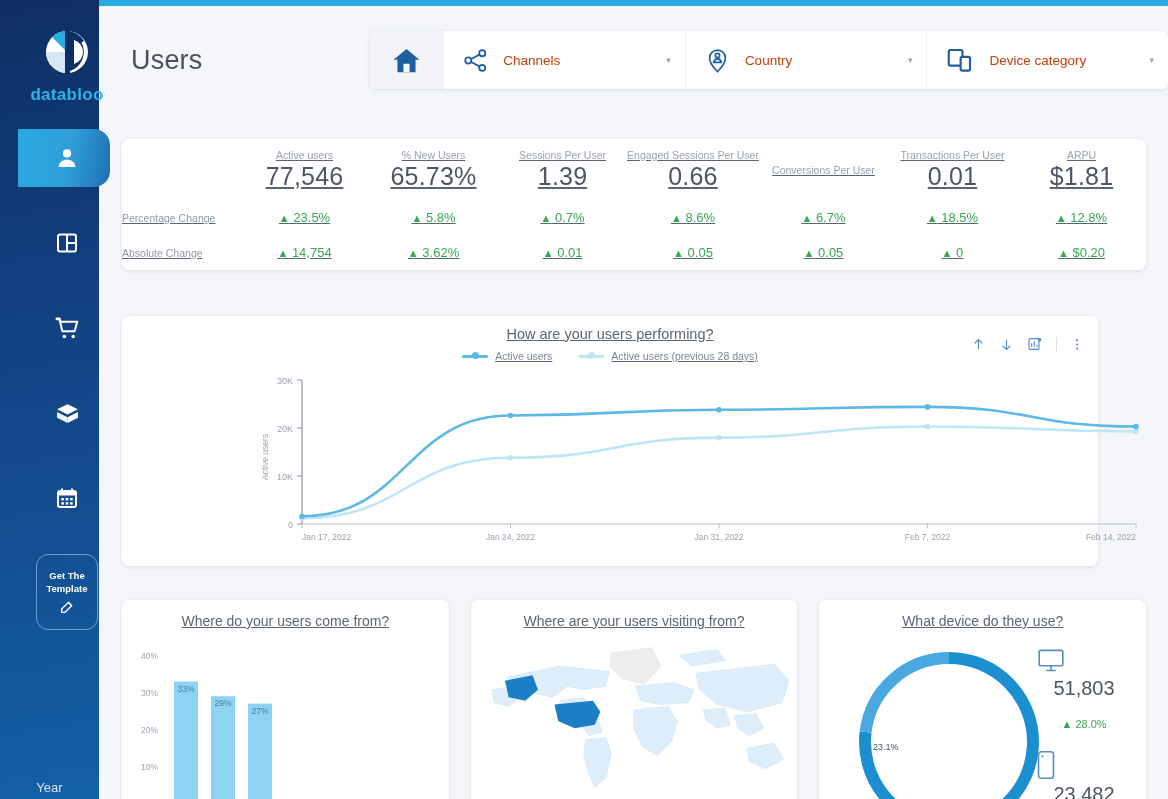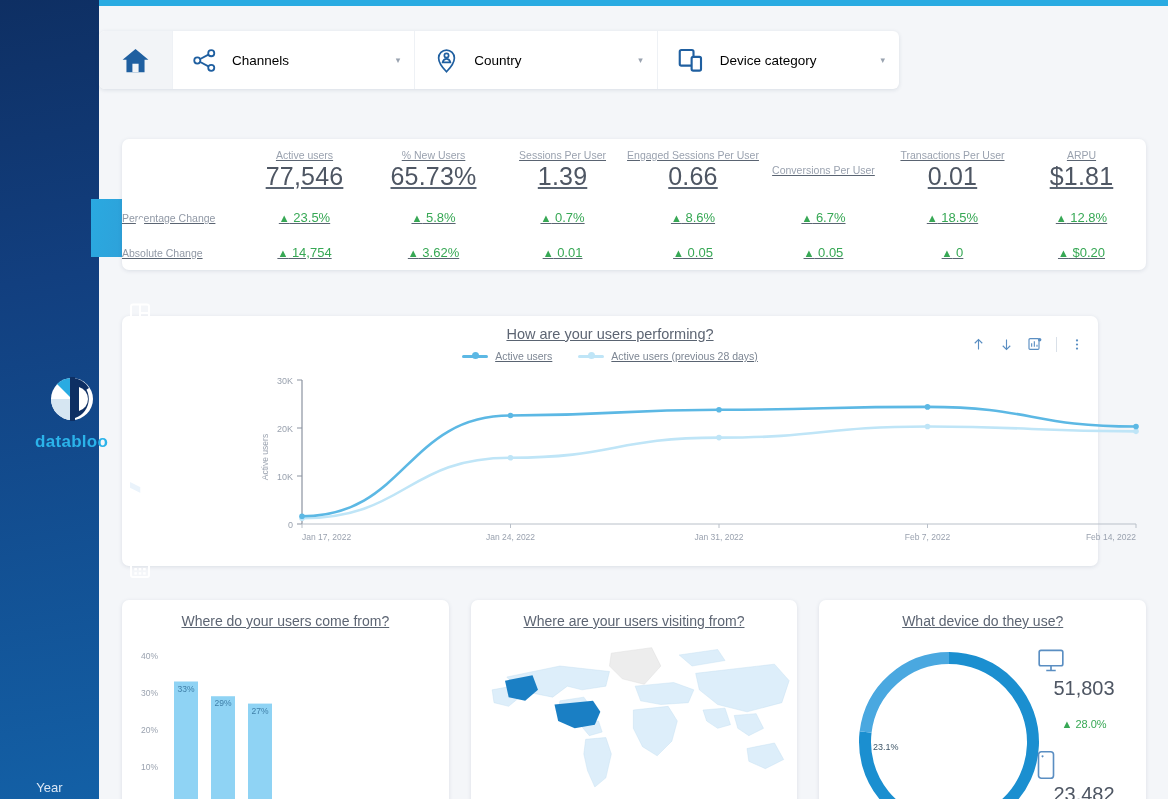--- a/index.html
+++ b/index.html
@@ -9,21 +9,21 @@
     background: #f4f6f9;
     color: #5a6472;
     position: relative;
   }
   .topstrip { position:absolute; top:0; left:0; width:1168px; height:6px; background:#29abe2; }
 
   
   .sidebar {
     position: absolute; top: 0; left: 0; width: 99px; height: 799px;
     background: linear-gradient(170deg,#0e2f63 0%,#123f7f 35%,#1360a6 100%);
-    display: flex; flex-direction: row; align-items: center; padding-left: 35px;
+    display: flex; flex-direction: column; align-items: center; padding-left: 35px;
   }
   .logo-wrap { margin-top: 26px; display:flex; flex-direction:column; align-items:center; }
   .logo-mark { width: 52px; height: 52px; }
   .logo-text { margin-top: 7px; font-size: 17px; color:#2bb3ea; font-weight:700; letter-spacing:.3px; }
   .nav { margin-top: 24px; width: 100%; display:flex; flex-direction:column; align-items:center; }
   .nav-item {
     width: 99px; height: 58px; display:flex; align-items:center; justify-content:center;
     margin-bottom: 27px; position: relative;
   }
   .nav-item.active::before {
@@ -52,21 +52,21 @@
     display:flex; align-items:stretch;
   }
   .fb-home {
     width: 73px; display:flex; align-items:center; justify-content:center;
     background: #f2f4f7; border-radius: 6px 0 0 6px; cursor:pointer;
   }
   .fb-item {
     flex:1; display:flex; align-items:center; padding-left: 18px; cursor:pointer;
     border-left: 1px solid #eef1f5; position:relative;
   }
-  .fb-item .lbl { margin-left: 14px; font-size: 13.5px; color:#000000; }
+  .fb-item .lbl { margin-left: 14px; font-size: 13.5px; color:#c2410c; }
   .fb-caret { position:absolute; right: 14px; color:#9aa3b0; font-size:9px; }
 
   
   .card { background:#fff; border-radius:7px; box-shadow: 0 1px 4px rgba(40,60,90,.12); text-decoration: underline; }
   .kpi-card { position:absolute; left:23px; top:133px; width:1024px; height:131px; }
   .kpi-grid { display:grid; grid-template-columns: 118px repeat(7, 1fr); height:100%; align-items:center; }
   .kpi-rowlbl { font-size:10.5px; color:#9199a6; }
   .kpi-col { text-align:center; }
   .kpi-name { font-size:10.5px; color:#9aa2af; white-space:nowrap; }
   .kpi-val { font-size:25px; color:#4e5663; margin-top:1px; letter-spacing:.2px; }
@@ -169,20 +169,21 @@
         <path d="M14 5l5 5"></path>
     </svg>
   </div>
 
   <div class="year-label">Year</div>
 </div>
 
 <div class="main">
 
   <div class="header">
+    <div class="page-title">Users</div>
     <div class="filterbar">
       <div class="fb-home">
         <svg width="31" height="31" viewBox="0 0 24 24" fill="#1f5fa0">
           <path d="M12 3 L22 11.5 h-3 V21 H5 V11.5 H2 Z"></path>
           <rect x="9.6" y="14.5" width="4.8" height="6.5" fill="#f2f4f7"></rect>
         </svg>
       </div>
 
       <div class="fb-item">
         <svg width="27" height="27" viewBox="0 0 24 24" fill="none" stroke="#1f5fa0" stroke-width="1.6">

